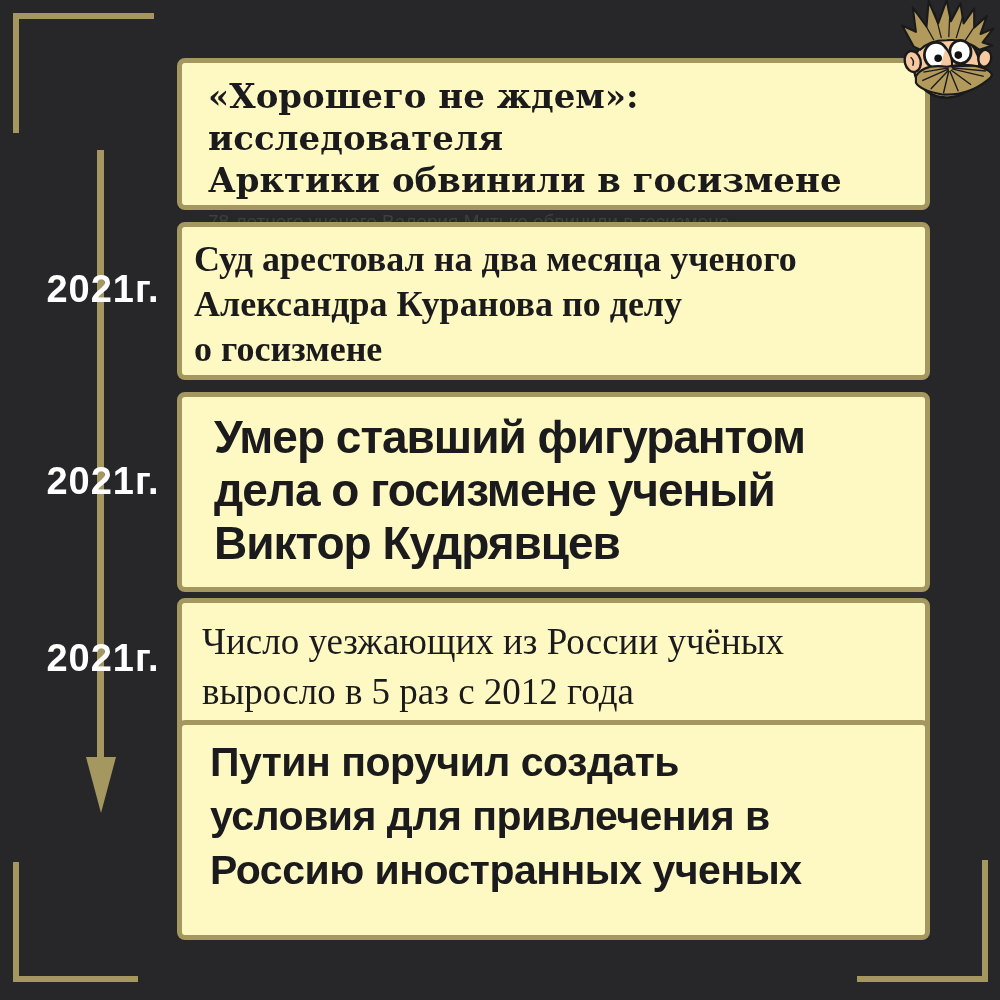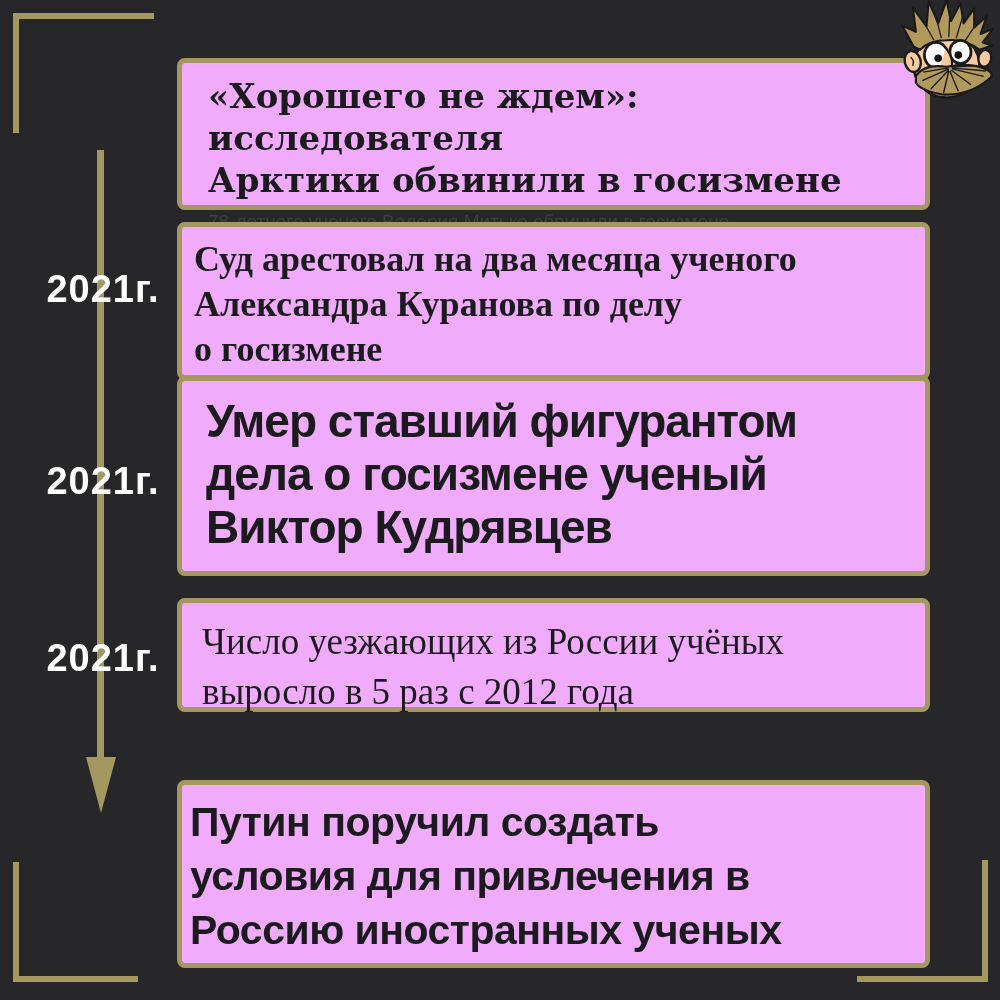--- a/index.html
+++ b/index.html
@@ -44,30 +44,30 @@
   }
   .year.y0 { top: 117px; }
   .year.y1 { top: 270px; }
   .year.y2 { top: 462px; }
   .year.y3 { top: 639px; }
   .year.y4 { top: 819px; }
 
   
   .card {
     position: absolute; left: 177px; width: 753px;
-    background: #f0abfc;
+    background: #fef9c3;
     border: 5px solid #a59760;
     border-radius: 8px;
     z-index: 3;
   }
   .card.c0 { top: 58px;  height: 152px; padding: 12px 26px; }
   .card.c1 { top: 222px; height: 158px; padding: 10px 12px; }
-  .card.c2 { top: 376px; height: 200px; padding: 14px 24px; }
-  .card.c3 { top: 598px; height: 114px; padding: 14px 20px; }
-  .card.c4 { top: 780px; height: 188px; padding: 10px 8px; }
+  .card.c2 { top: 392px; height: 200px; padding: 14px 32px; }
+  .card.c3 { top: 598px; height: 166px; padding: 14px 20px; }
+  .card.c4 { top: 720px; height: 220px; padding: 10px 28px; }
 
   .headline { white-space: pre-line; color: #1b1b1d; }
   .c0 .headline {
     font-family: "DejaVu Serif", "Liberation Serif", serif;
     font-weight: bold; font-size: 34px; line-height: 42px;
   }
   .c1 .headline {
     font-family: "Liberation Serif", "DejaVu Serif", serif;
     font-weight: 600; font-size: 36px; line-height: 45px;
   }

